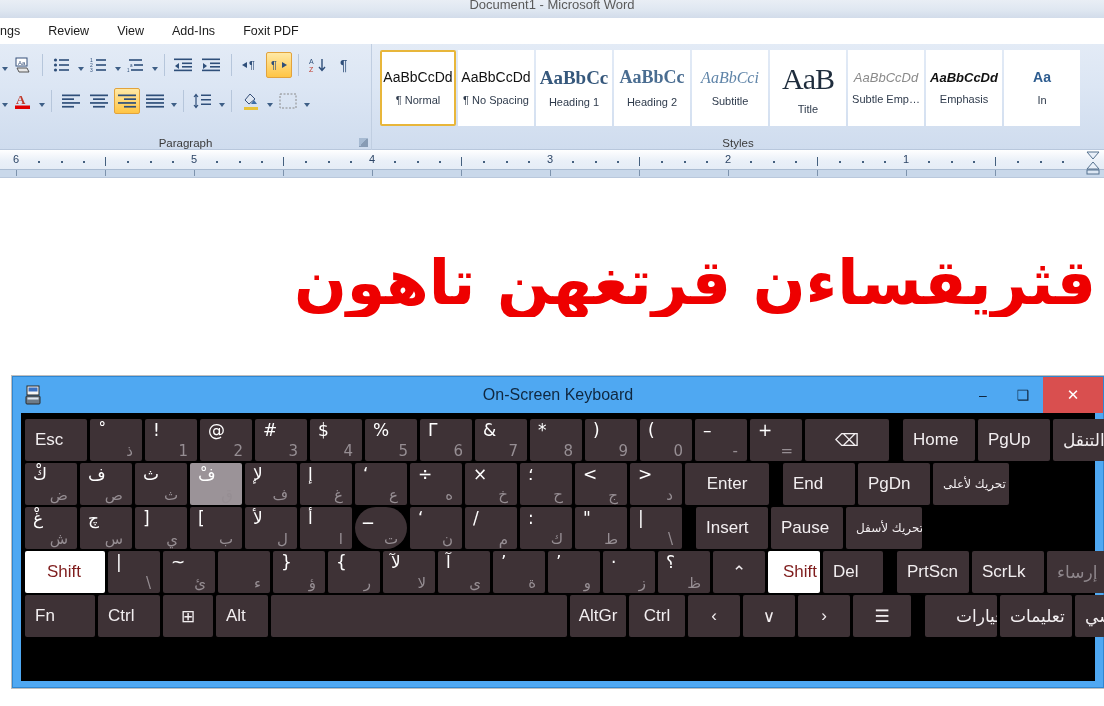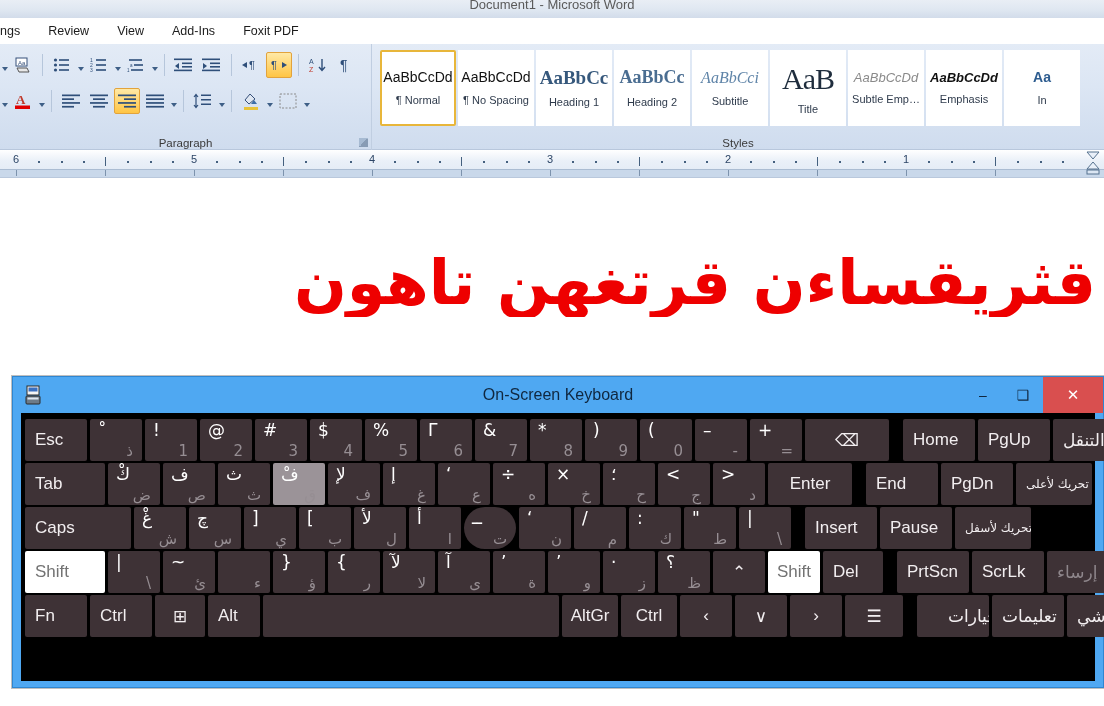--- a/index.html
+++ b/index.html
@@ -138,21 +138,21 @@
     background:#000; padding:6px 4px 4px 4px;
   }
   .krow { display:flex; align-items:stretch; height:42px; margin-bottom:2px; }
   .key {
     background:#3e3236; border-radius:2px; margin-right:3px;
     position:relative; color:#f2eef0; display:flex; align-items:center;
     font-size:17px; overflow:hidden; flex:0 0 auto;
   }
   .key .lbl { padding-left:10px; white-space:nowrap; }
   .key.center .lbl { width:100%; text-align:center; padding-left:0; }
-  .key.lit { background:#ffffff; color:#737373; }
+  .key.lit { background:#ffffff; color:#7f1d1d;padding-left:12px; }
   .key.hi { background:#9b9398; }
   .key .up {
     position:absolute; left:8px; top:2px; font-size:17px; color:#ffffff;
     font-family:"DejaVu Sans","Liberation Sans",sans-serif; line-height:1.1;
   }
   .key .lo {
     position:absolute; right:9px; bottom:2px; font-size:15px; color:#968e93;
     font-family:"DejaVu Sans","Liberation Sans",sans-serif; line-height:1.1;
   }
   .key.ar .lbl { font-family:"DejaVu Sans","Liberation Sans",sans-serif; direction:rtl; }
@@ -548,23 +548,20 @@
           <span class="lbl">Home</span>
         </div>
         <div class="key" style="width: 72px;">
           <span class="lbl">PgUp</span>
         </div>
         <div class="key ar" style="width: 76px;">
           <span class="lbl">التنقل</span>
         </div>
       </div>
       <div class="krow">
-        <div class="key" style="width: 80px;">
-          <span class="lbl">Tab</span>
-        </div>
         <div class="key" style="width: 52px;">
           <span class="up">كْ</span>
           <span class="lo">ض</span>
         </div>
         <div class="key" style="width: 52px;">
           <span class="up">ف</span>
           <span class="lo">ص</span>
         </div>
         <div class="key" style="width: 52px;">
           <span class="up">ث</span>
@@ -614,23 +611,20 @@
           <span class="lbl">End</span>
         </div>
         <div class="key" style="width: 72px;">
           <span class="lbl">PgDn</span>
         </div>
         <div class="key ar arsmall" style="width: 76px;">
           <span class="lbl">تحريك لأعلى</span>
         </div>
       </div>
       <div class="krow">
-        <div class="key" style="width: 106px;">
-          <span class="lbl">Caps</span>
-        </div>
         <div class="key" style="width: 52px;">
           <span class="up">غْ</span>
           <span class="lo">ش</span>
         </div>
         <div class="key" style="width: 52px;">
           <span class="up">چ</span>
           <span class="lo">س</span>
         </div>
         <div class="key" style="width: 52px;">
           <span class="up">]</span>
@@ -745,21 +739,21 @@
           <span class="lbl">PrtScn</span>
         </div>
         <div class="key" style="width: 72px;">
           <span class="lbl">ScrLk</span>
         </div>
         <div class="key ar dim" style="width: 76px;">
           <span class="lbl">إرساء</span>
         </div>
       </div>
       <div class="krow">
-        <div class="key" style="width: 62px;">
+        <div class="key" style="width: 70px;">
           <span class="lbl">Fn</span>
         </div>
         <div class="key" style="width: 62px;">
           <span class="lbl">Ctrl</span>
         </div>
         <div class="key center" style="width: 50px;">
           <span class="lbl">⊞</span>
         </div>
         <div class="key" style="width: 52px;">
           <span class="lbl">Alt</span>

